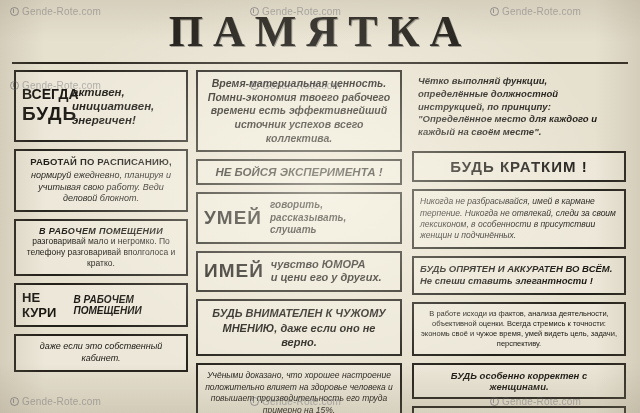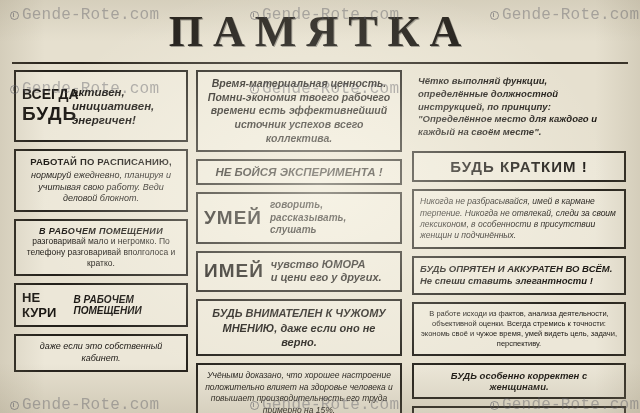--- a/index.html
+++ b/index.html
@@ -24,26 +24,26 @@
     background:
       radial-gradient(ellipse at 50% 45%, rgba(255,252,240,0.55) 0%, rgba(230,224,207,0.0) 65%),
       linear-gradient(180deg, rgba(150,140,115,0.20) 0%, rgba(150,140,115,0.0) 10%, rgba(150,140,115,0.0) 88%, rgba(150,140,115,0.25) 100%),
       linear-gradient(90deg, rgba(150,140,115,0.22) 0%, rgba(150,140,115,0.0) 7%, rgba(150,140,115,0.0) 93%, rgba(150,140,115,0.22) 100%);
     pointer-events: none;
     z-index: 6;
   }
   .wm {
     position: absolute;
     color: rgba(90,90,100,0.42);
-    font-size: 16px;
+    font-size: 10px;
     letter-spacing: 0.2px;
     white-space: nowrap;
     z-index: 7;
     pointer-events: none;
-    font-family: Liberation Mono, monospace;
+    font-family: Liberation Sans, sans-serif;
   }
   .wm .dot {
     display: inline-block;
     width: 7px;
     height: 7px;
     border-radius: 50%;
     border: 1px solid rgba(90,90,100,0.55);
     position: relative;
     top: 1px;
     margin-right: 3px;

